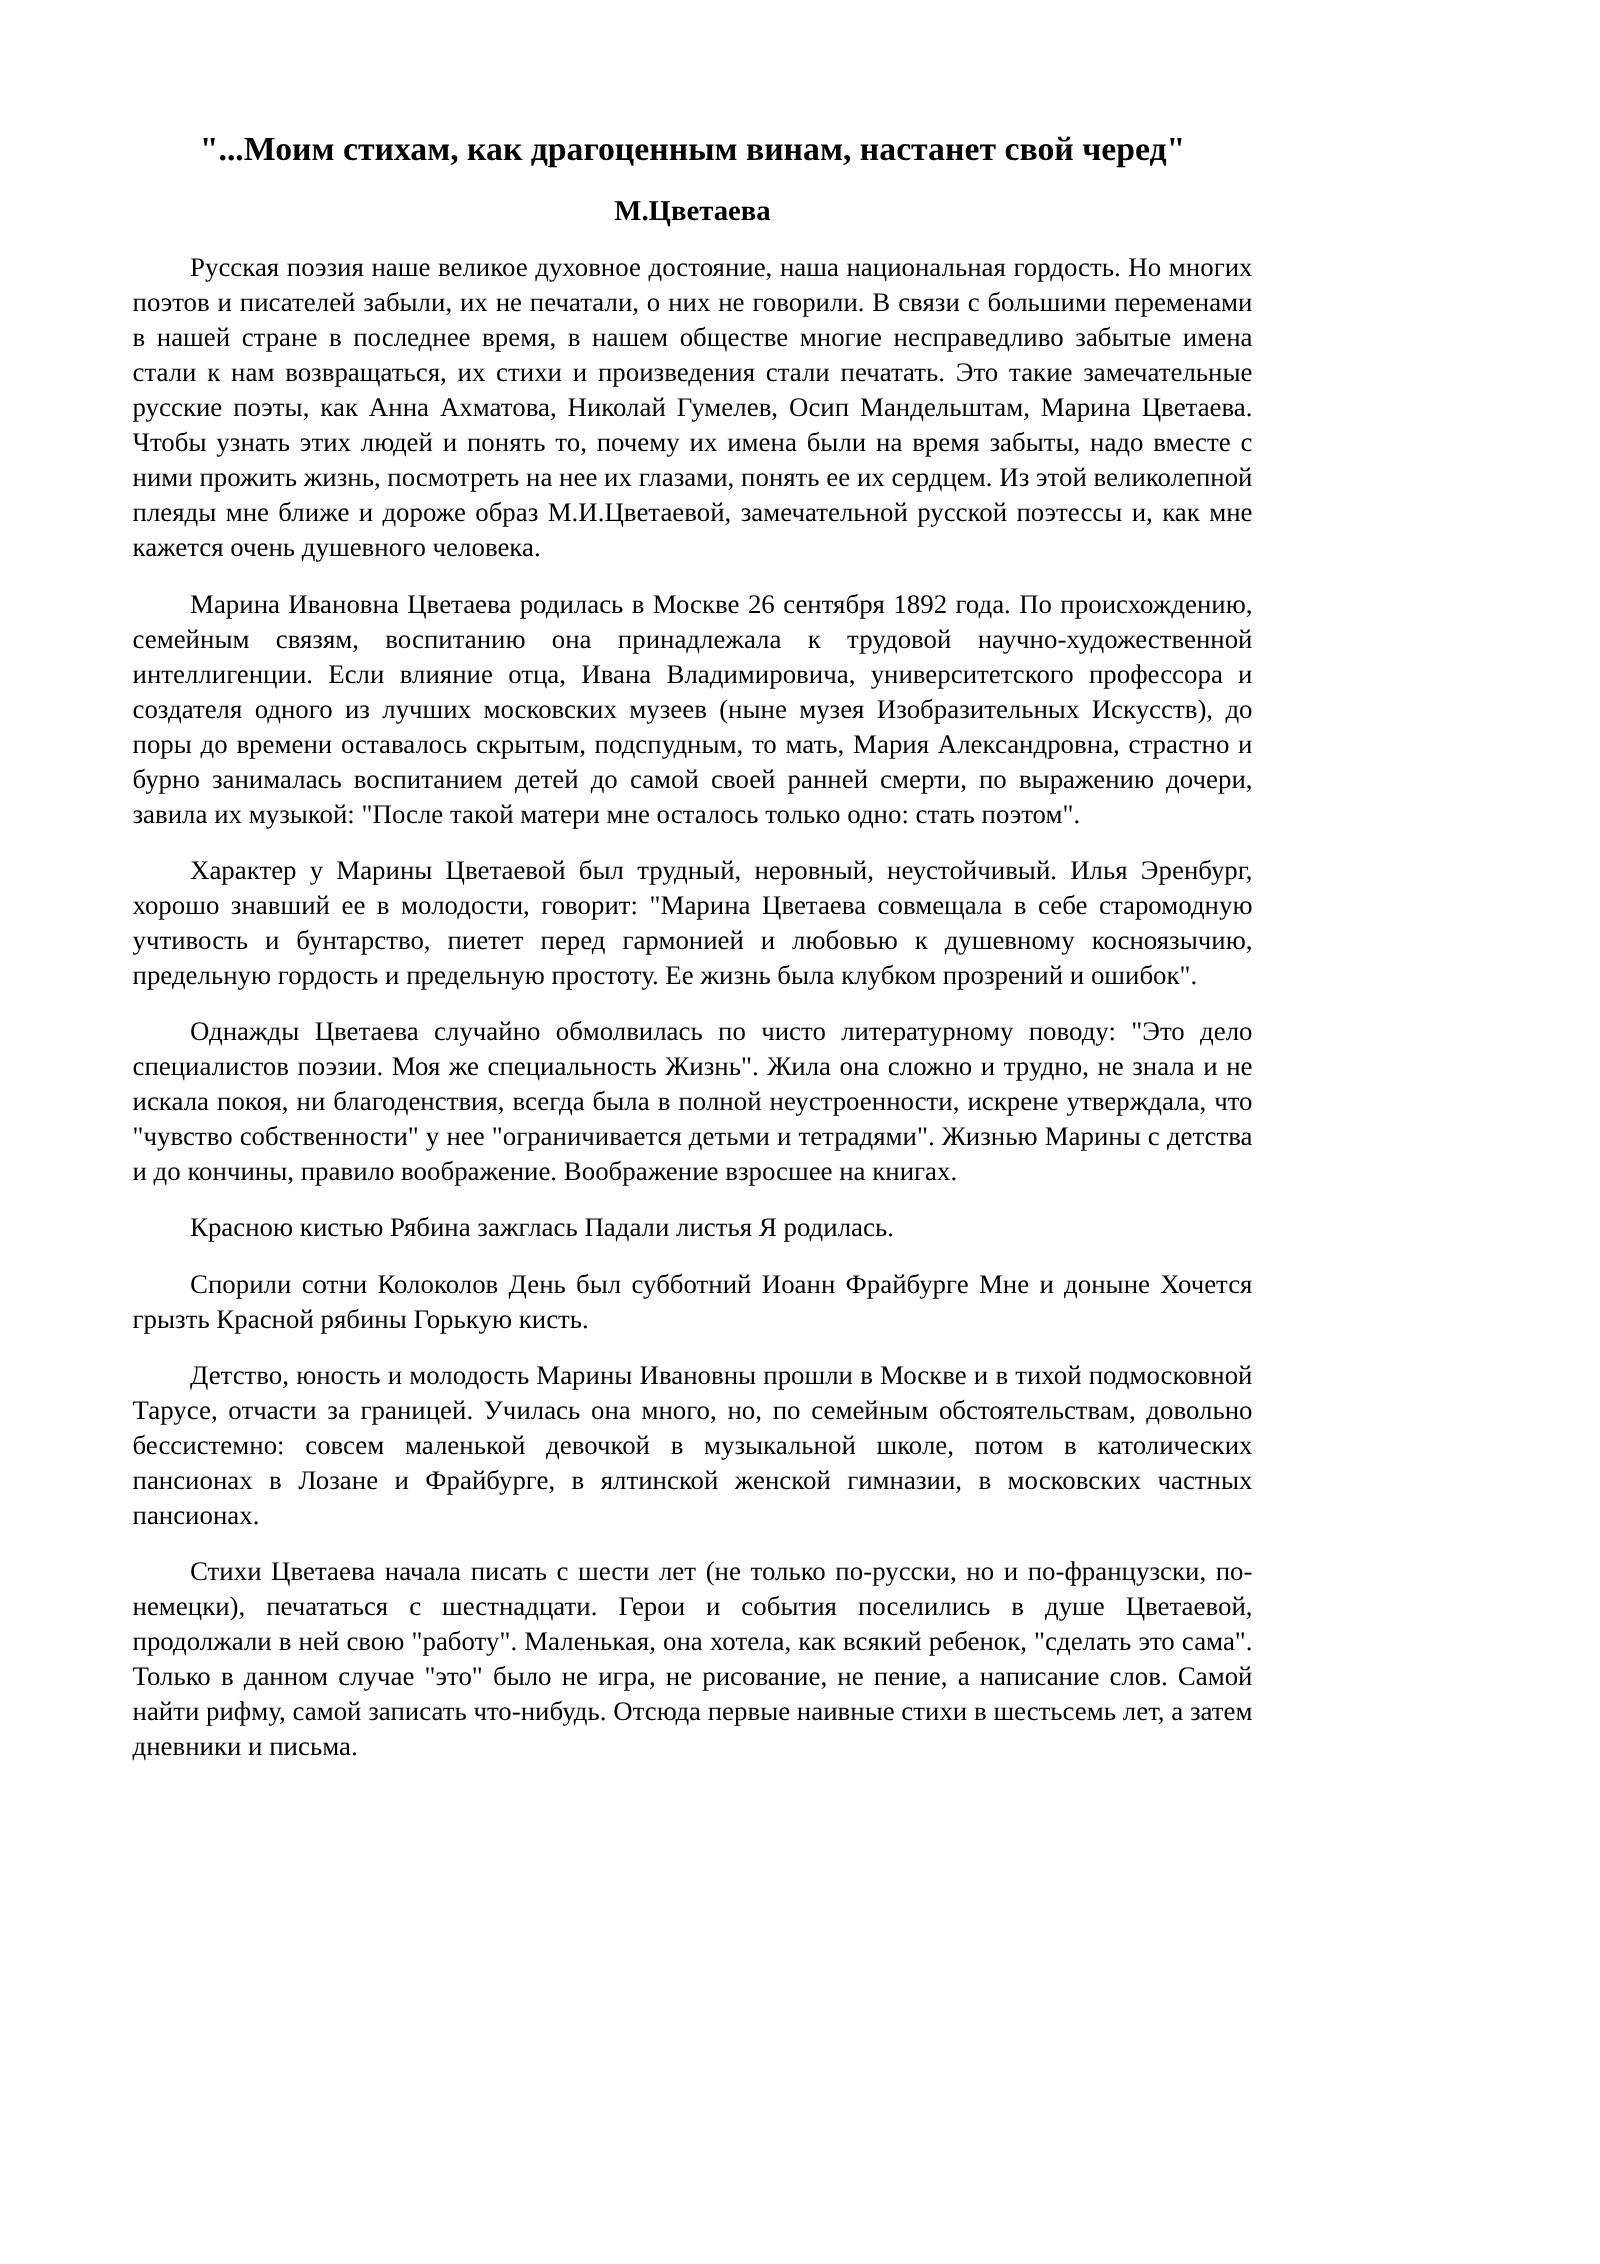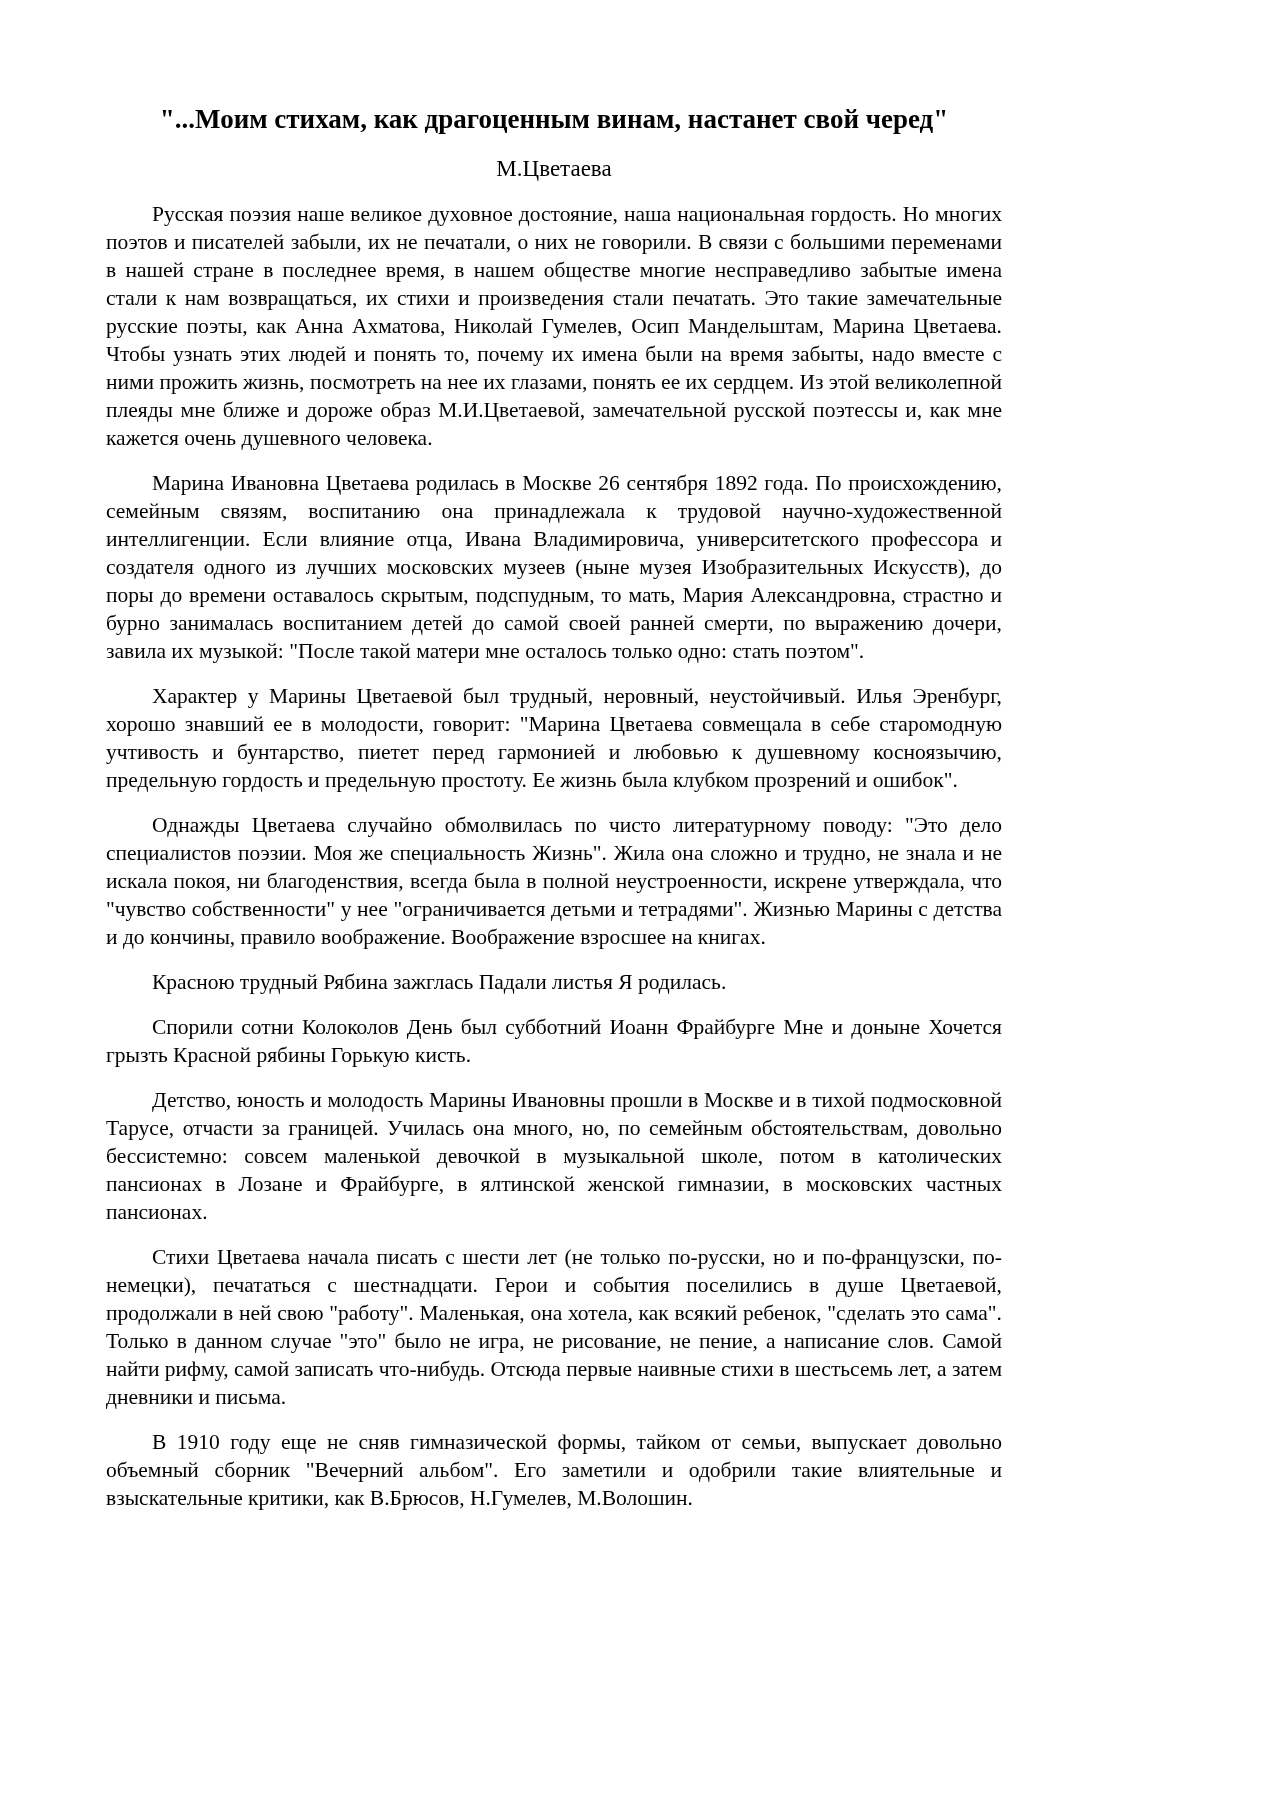--- a/index.html
+++ b/index.html
@@ -20,21 +20,21 @@
   }
   .doc-title {
     font-size: 27px;
     font-weight: bold;
     text-align: center;
     line-height: 32px;
     margin: 0 0 20px 0;
   }
   .doc-author {
     font-size: 23px;
-    font-weight: normal;
+    font-weight: bold;
     text-align: center;
     line-height: 27px;
     margin: 0 0 18px 0;
   }
   .doc-body p {
     font-size: 21.5px;
     line-height: 28px;
     text-align: justify;
     text-indent: 46px;
     margin: 0 0 17px 0;
@@ -44,19 +44,18 @@
 <body>
 
 <div class="page">
   <h1 class="doc-title">"...Моим стихам, как драгоценным винам, настанет свой черед"</h1>
   <h2 class="doc-author">М.Цветаева</h2>
   <div class="doc-body">
     <p>Русская поэзия наше великое духовное достояние, наша национальная гордость. Но многих поэтов и писателей забыли, их не печатали, о них не говорили. В связи с большими переменами в нашей стране в последнее время, в нашем обществе многие несправедливо забытые имена стали к нам возвращаться, их стихи и произведения стали печатать. Это такие замечательные русские поэты, как Анна Ахматова, Николай Гумелев, Осип Мандельштам, Марина Цветаева. Чтобы узнать этих людей и понять то, почему их имена были на время забыты, надо вместе с ними прожить жизнь, посмотреть на нее их глазами, понять ее их сердцем. Из этой великолепной плеяды мне ближе и дороже образ М.И.Цветаевой, замечательной русской поэтессы и, как мне кажется очень душевного человека.</p>
     <p>Марина Ивановна Цветаева родилась в Москве 26 сентября 1892 года. По происхождению, семейным связям, воспитанию она принадлежала к трудовой научно-художественной интеллигенции. Если влияние отца, Ивана Владимировича, университетского профессора и создателя одного из лучших московских музеев (ныне музея Изобразительных Искусств), до поры до времени оставалось скрытым, подспудным, то мать, Мария Александровна, страстно и бурно занималась воспитанием детей до самой своей ранней смерти, по выражению дочери, завила их музыкой: "После такой матери мне осталось только одно: стать поэтом".</p>
     <p>Характер у Марины Цветаевой был трудный, неровный, неустойчивый. Илья Эренбург, хорошо знавший ее в молодости, говорит: "Марина Цветаева совмещала в себе старомодную учтивость и бунтарство, пиетет перед гармонией и любовью к душевному косноязычию, предельную гордость и предельную простоту. Ее жизнь была клубком прозрений и ошибок".</p>
     <p>Однажды Цветаева случайно обмолвилась по чисто литературному поводу: "Это дело специалистов поэзии. Моя же специальность Жизнь". Жила она сложно и трудно, не знала и не искала покоя, ни благоденствия, всегда была в полной неустроенности, искрене утверждала, что "чувство собственности" у нее "ограничивается детьми и тетрадями". Жизнью Марины с детства и до кончины, правило воображение. Воображение взросшее на книгах.</p>
-    <p>Красною трудный Рябина зажглась Падали листья Я родилась.</p>
+    <p>Красною кистью Рябина зажглась Падали листья Я родилась.</p>
     <p>Спорили сотни Колоколов День был субботний Иоанн Фрайбурге Мне и доныне Хочется грызть Красной рябины Горькую кисть.</p>
     <p>Детство, юность и молодость Марины Ивановны прошли в Москве и в тихой подмосковной Тарусе, отчасти за границей. Училась она много, но, по семейным обстоятельствам, довольно бессистемно: совсем маленькой девочкой в музыкальной школе, потом в католических пансионах в Лозане и Фрайбурге, в ялтинской женской гимназии, в московских частных пансионах.</p>
     <p>Стихи Цветаева начала писать с шести лет (не только по-русски, но и по-французски, по-немецки), печататься с шестнадцати. Герои и события поселились в душе Цветаевой, продолжали в ней свою "работу". Маленькая, она хотела, как всякий ребенок, "сделать это сама". Только в данном случае "это" было не игра, не рисование, не пение, а написание слов. Самой найти рифму, самой записать что-нибудь. Отсюда первые наивные стихи в шестьсемь лет, а затем дневники и письма.</p>
-    <p>В 1910 году еще не сняв гимназической формы, тайком от семьи, выпускает довольно объемный сборник "Вечерний альбом". Его заметили и одобрили такие влиятельные и взыскательные критики, как В.Брюсов, Н.Гумелев, М.Волошин.</p>
   </div>
 </div>
 
 </body></html>

